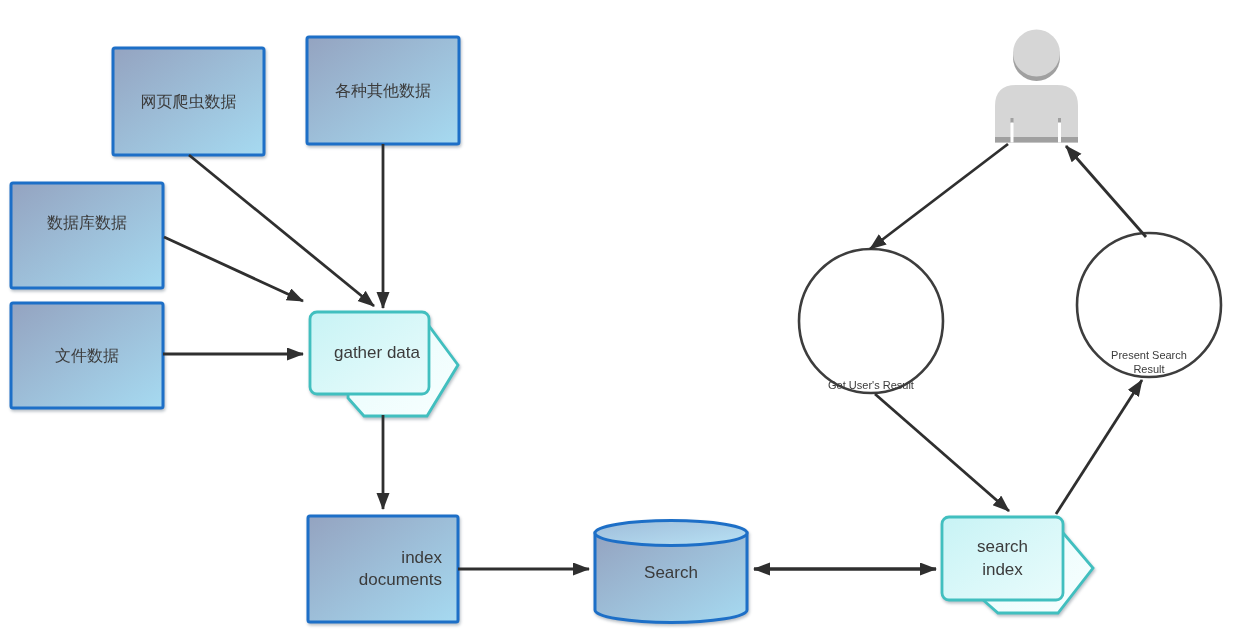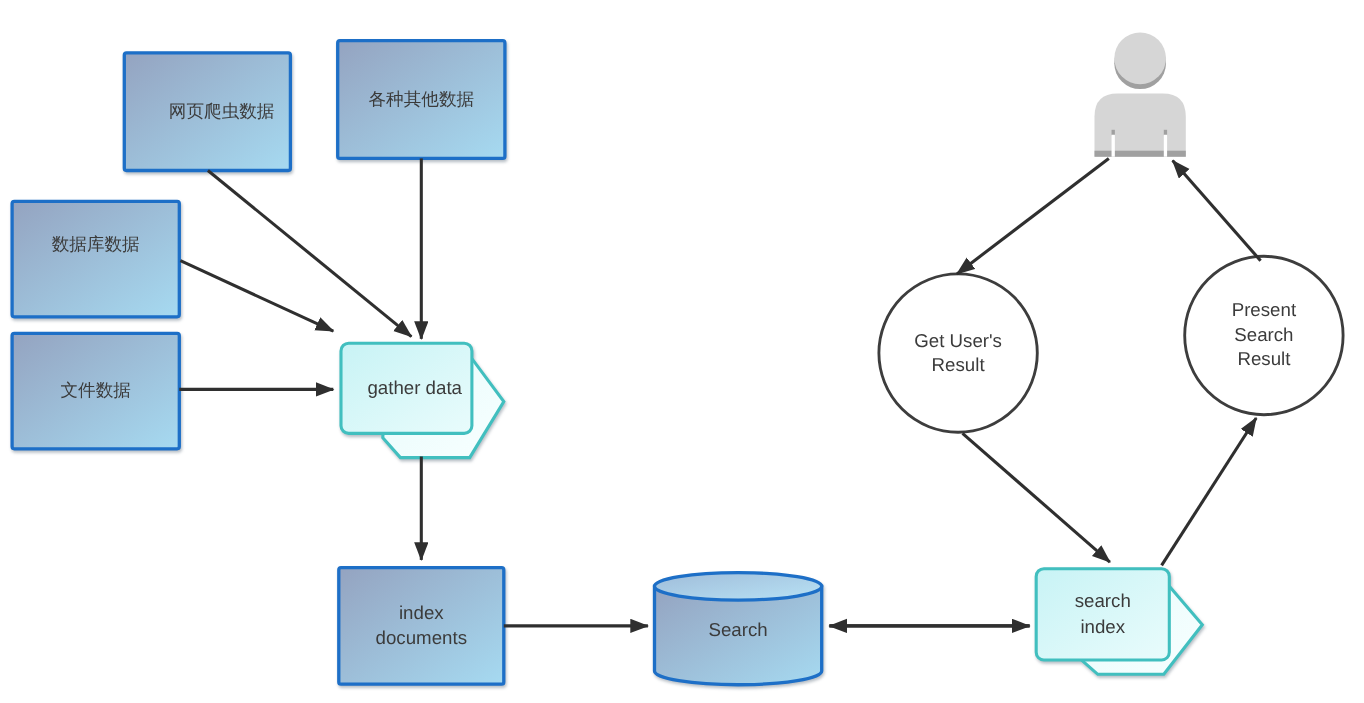--- a/index.html
+++ b/index.html
@@ -34,21 +34,21 @@
   .pGap{fill:#ffffff;}
 
   
   .lbl{
     position:absolute;display:flex;align-items:center;justify-content:center;
     text-align:center;line-height:1.32;pointer-events:none;
   }
   .lbl span{display:inline-block;}
   .zh{font-size:16px;}
   .en{font-size:17px;}
-  .circle-lbl{font-size:17px;}
+  .circle-lbl{font-size:11px;align-items:flex-end;}
 </style>
 </head>
 <body>
 
 <div class="canvas">
 
   <svg viewBox="0 0 1240 639" aria-hidden="true">
     <defs>
       <linearGradient id="gradBox" x1="0" y1="0" x2="1" y2="1">
         <stop class="gb1" offset="0"></stop>
@@ -113,36 +113,36 @@
     <line class="edge" x1="383" y1="415" x2="383" y2="509" marker-end="url(#ah)"></line>
     <line class="edge" x1="458" y1="569" x2="589" y2="569" marker-end="url(#ah)"></line>
     <line class="edge" x1="754" y1="569" x2="936" y2="569" marker-end="url(#ah)"></line>
     <line class="edge" x1="936" y1="569" x2="754" y2="569" marker-end="url(#ah)"></line>
     <line class="edge" x1="1008" y1="144" x2="870" y2="249" marker-end="url(#ah)"></line>
     <line class="edge" x1="875" y1="394" x2="1009" y2="511" marker-end="url(#ah)"></line>
     <line class="edge" x1="1056" y1="514" x2="1142" y2="380" marker-end="url(#ah)"></line>
     <line class="edge" x1="1146" y1="237" x2="1066" y2="146" marker-end="url(#ah)"></line>
   </svg>
 
-  <div class="lbl zh" style="left:113px;top:48px;width:151px;height:107px;padding-left:13px;">
+  <div class="lbl zh" style="left:113px;top:48px;width:151px;height:107px;">
     <span>网页爬虫数据</span>
   </div>
   <div class="lbl zh" style="left:307px;top:37px;width:152px;height:107px;">
     <span>各种其他数据</span>
   </div>
   <div class="lbl zh" style="left:11px;top:183px;width:152px;height:79px;">
     <span>数据库数据</span>
   </div>
   <div class="lbl zh" style="left:11px;top:303px;width:152px;height:105px;text-align:center;">
     <span>文件数据</span>
   </div>
   <div class="lbl en" style="left:310px;top:312px;width:134px;height:82px;">
     <span>gather data</span>
   </div>
-  <div class="lbl en" style="left:308px;top:516px;width:150px;height:106px;">
+  <div class="lbl en" style="left:308px;top:516px;width:150px;height:106px;text-align:right;">
     <span style="width:118px;">index documents</span>
   </div>
   <div class="lbl en" style="left:595px;top:537px;width:152px;height:73px;">
     <span>Search</span>
   </div>
   <div class="lbl en" style="left:942px;top:517px;width:121px;height:83px;">
     <span style="width:72px;text-align:center;">search index</span>
   </div>
   <div class="lbl circle-lbl" style="left:799px;top:249px;width:144px;height:144px;">
     <span style="width:120px;">Get User's Result</span>

